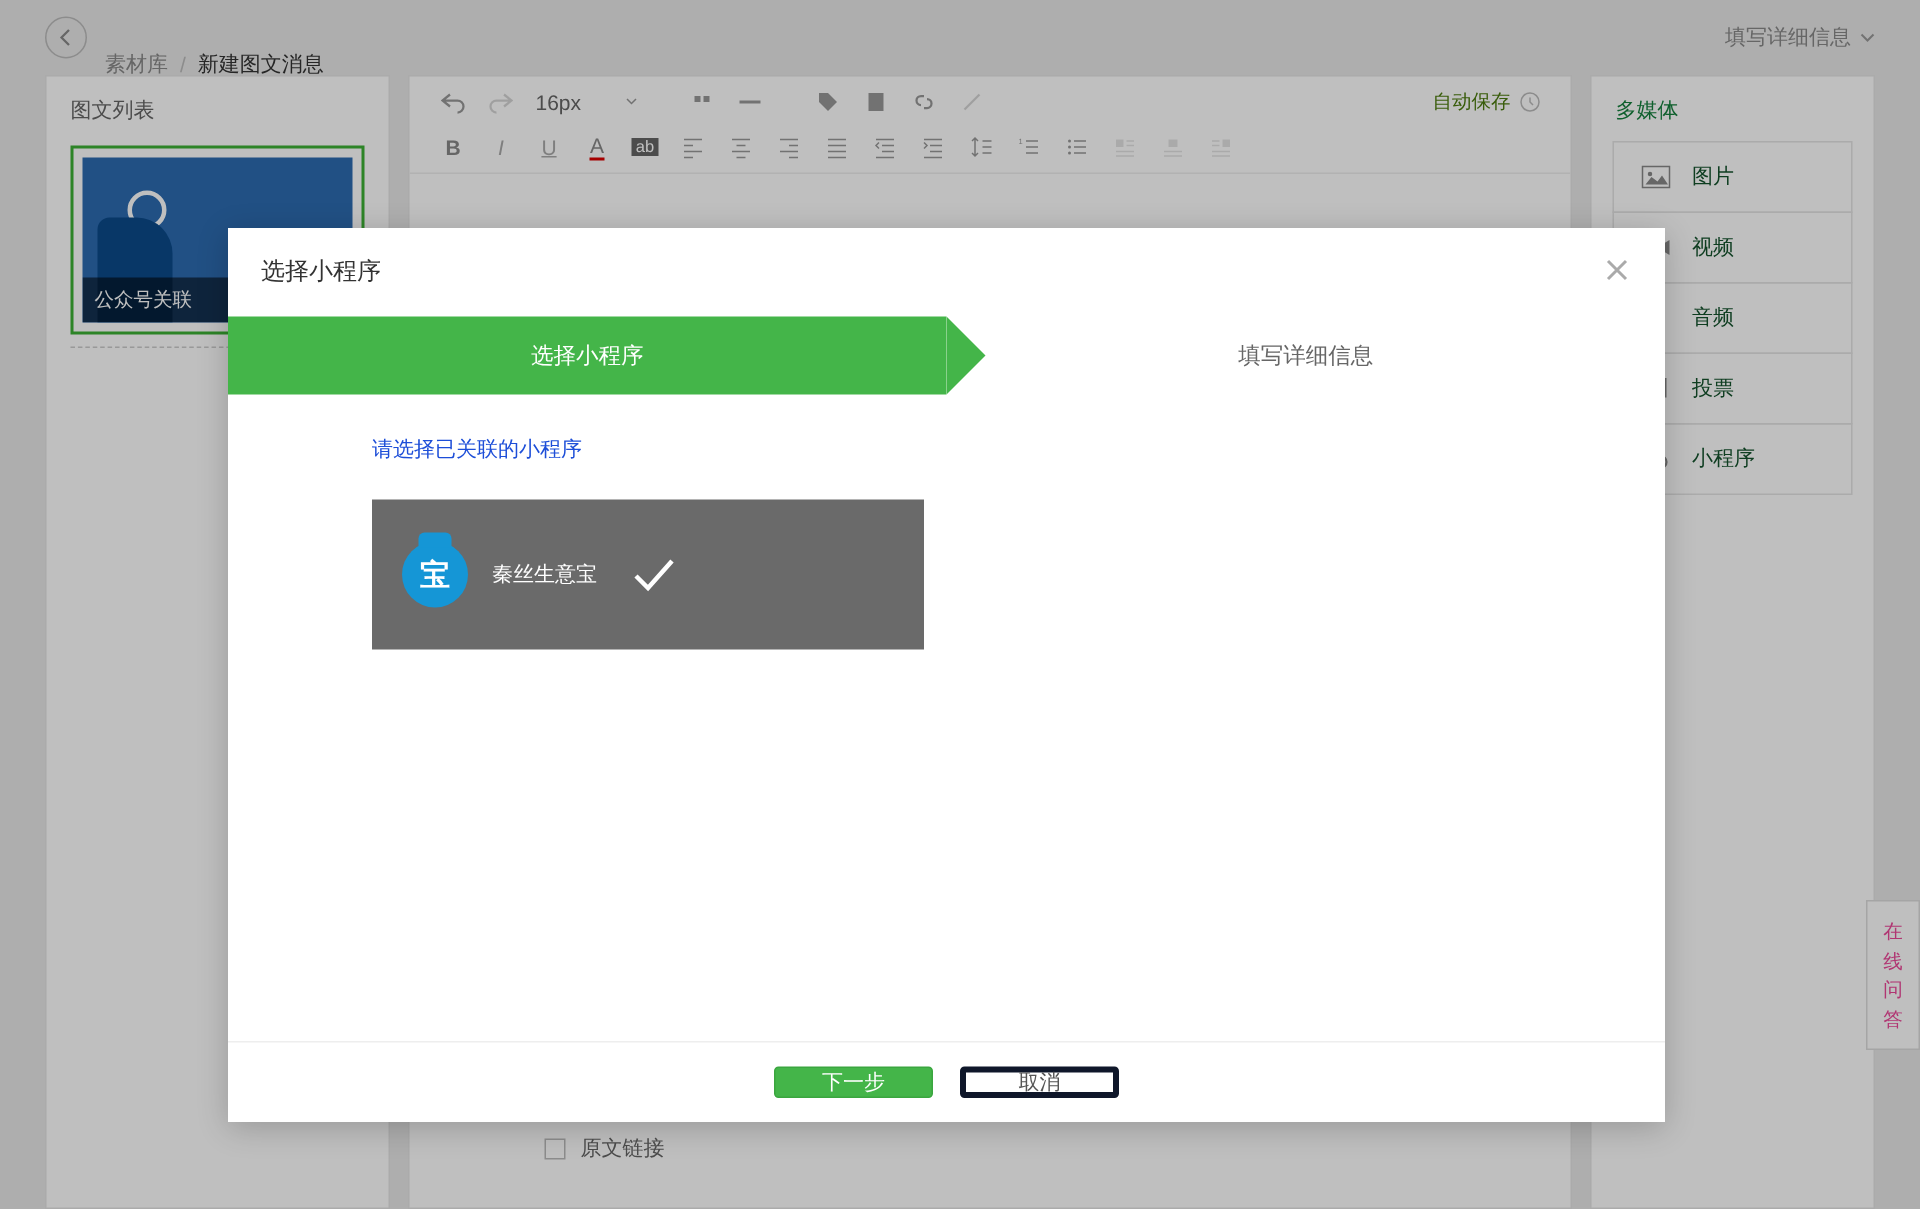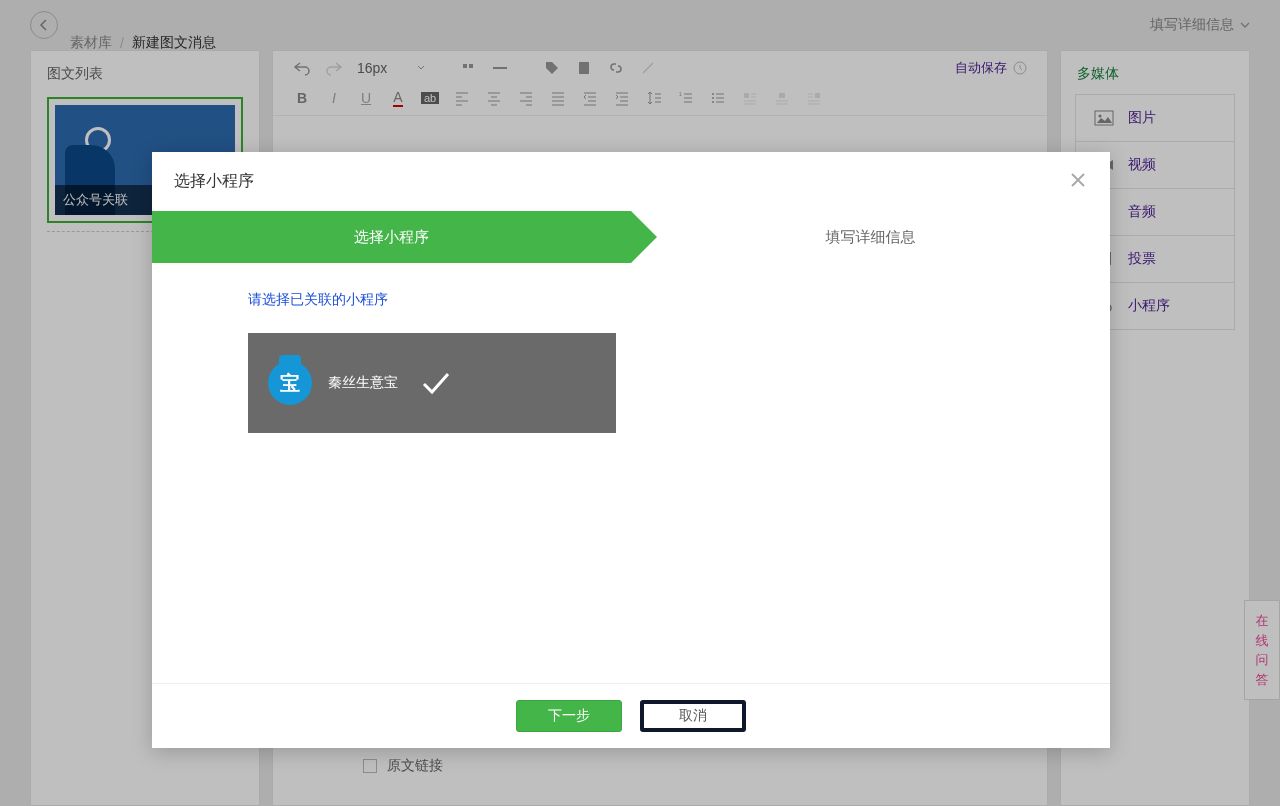--- a/index.html
+++ b/index.html
@@ -25,29 +25,29 @@
 .thumb-img .bubble { position:absolute; top:22px; left:30px; width:26px; height:26px; border:3px solid #fff; border-radius:50%; }
 .thumb-caption { position:absolute; bottom:0; left:0; right:0; background:rgba(0,0,0,.55); color:#fff; font-size:13px; padding:6px 8px; white-space:nowrap; overflow:hidden; }
 .add-area { margin-top:8px; border-top:1px dashed #ccc; height:80px; }
 
 .mid-col { flex:1; background:#fff; border:1px solid #e4e4e4; display:flex; flex-direction:column; }
 .toolbar { border-bottom:1px solid #eee; padding:8px 20px; display:flex; align-items:center; gap:12px; flex-wrap:wrap; }
 .toolbar .row { display:flex; align-items:center; gap:14px; width:100%; }
 .tool { color:#888; cursor:pointer; width:18px; height:18px; display:inline-flex; align-items:center; justify-content:center; }
 .tool svg { width:16px; height:16px; }
 .font-size { color:#666; min-width:46px; }
-.autosave { margin-left:auto; color:#4c1d95; display:flex; align-items:center; gap:6px; font-size:13px; }
+.autosave { margin-left:auto; color:#4d7c0f; display:flex; align-items:center; gap:6px; font-size:13px; }
 .autosave svg { width:14px; height:14px; }
 .editor-bottom { margin-top:auto; padding: 20px 40px 30px 90px; }
 .checkbox-line { display:flex; align-items:center; gap:10px; color:#666; }
 .checkbox-box { width:14px; height:14px; border:1px solid #bbb; }
 
 .right-col { width: 190px; background:#fff; border:1px solid #e4e4e4; padding:14px 0; }
 .right-col .hdr { padding:0 16px 12px; color:#15803d; }
-.media-item { padding:14px 18px; border:1px solid #e4e4e4; margin:-1px 14px 0; display:flex; align-items:center; gap:14px; cursor:pointer; color:#4c1d95; }
+.media-item { padding:14px 18px; border:1px solid #e4e4e4; margin:-1px 14px 0; display:flex; align-items:center; gap:14px; cursor:pointer; color:#14532d; }
 .media-item:first-of-type { margin-top:0; }
 .media-item svg { width:20px; height:16px; fill:#888; }
 
 
 .help-float { position:absolute; right:0; top:600px; width:36px; border:1px solid #ddd; background:#fff; padding:10px 6px; text-align:center; color:#ec4899; font-size:13px; line-height:1.5; cursor:pointer; }
 
 
 .overlay { position:absolute; inset:0; background:rgba(0,0,0,.25); }
 .modal { position:absolute; left:152px; top:152px; width:958px; height:596px; background:#fff; display:flex; flex-direction:column; box-shadow:0 4px 20px rgba(0,0,0,.2); }
 .modal-header { padding:18px 22px; display:flex; align-items:center; }
@@ -64,21 +64,21 @@
 .modal-body { flex:1; padding:28px 96px; overflow:auto; }
 .instruction { color:#1d4ed8; margin-bottom:24px; }
 .mp-card { width:368px; height:100px; background:#6a6a6a; display:flex; align-items:center; padding:0 20px; gap:16px; cursor:pointer; }
 .mp-logo { width:44px; height:44px; border-radius:50%; background:#1596d6; display:flex; align-items:center; justify-content:center; color:#fff; font-weight:bold; font-size:20px; position:relative; }
 .mp-logo::before { content:""; position:absolute; top:-6px; width:22px; height:10px; background:#1596d6; border-radius:4px 4px 0 0; }
 .mp-name { color:#fff; font-size:14px; }
 .mp-check { margin-left:4px; color:#fff; }
 .mp-check svg { width:36px; height:36px; stroke:#fff; stroke-width:3; fill:none; }
 
 .modal-footer { border-top:1px solid #eee; padding:16px; display:flex; gap:18px; justify-content:center; }
-.btn { min-width:106px; height:32px; border-radius:3px; display:flex; align-items:center; justify-content:center; font-size:14px; cursor:pointer; }
+.btn { min-width:106px; height:21px; border-radius:3px; display:flex; align-items:center; justify-content:center; font-size:14px; cursor:pointer; }
 .btn-primary { background:#44b549; color:#fff; border:1px solid #3aa63f; }
 .btn-default { background:#fff; color:#555; border:4px solid #0f172a; }
 </style>
 </head>
 <body>
 
 <div class="top-header">
   <div class="back-btn">
     <svg viewBox="0 0 12 12">
         <path d="M8 1 L3 6 L8 11" fill="none" stroke="#888" stroke-width="1.5"></path>

